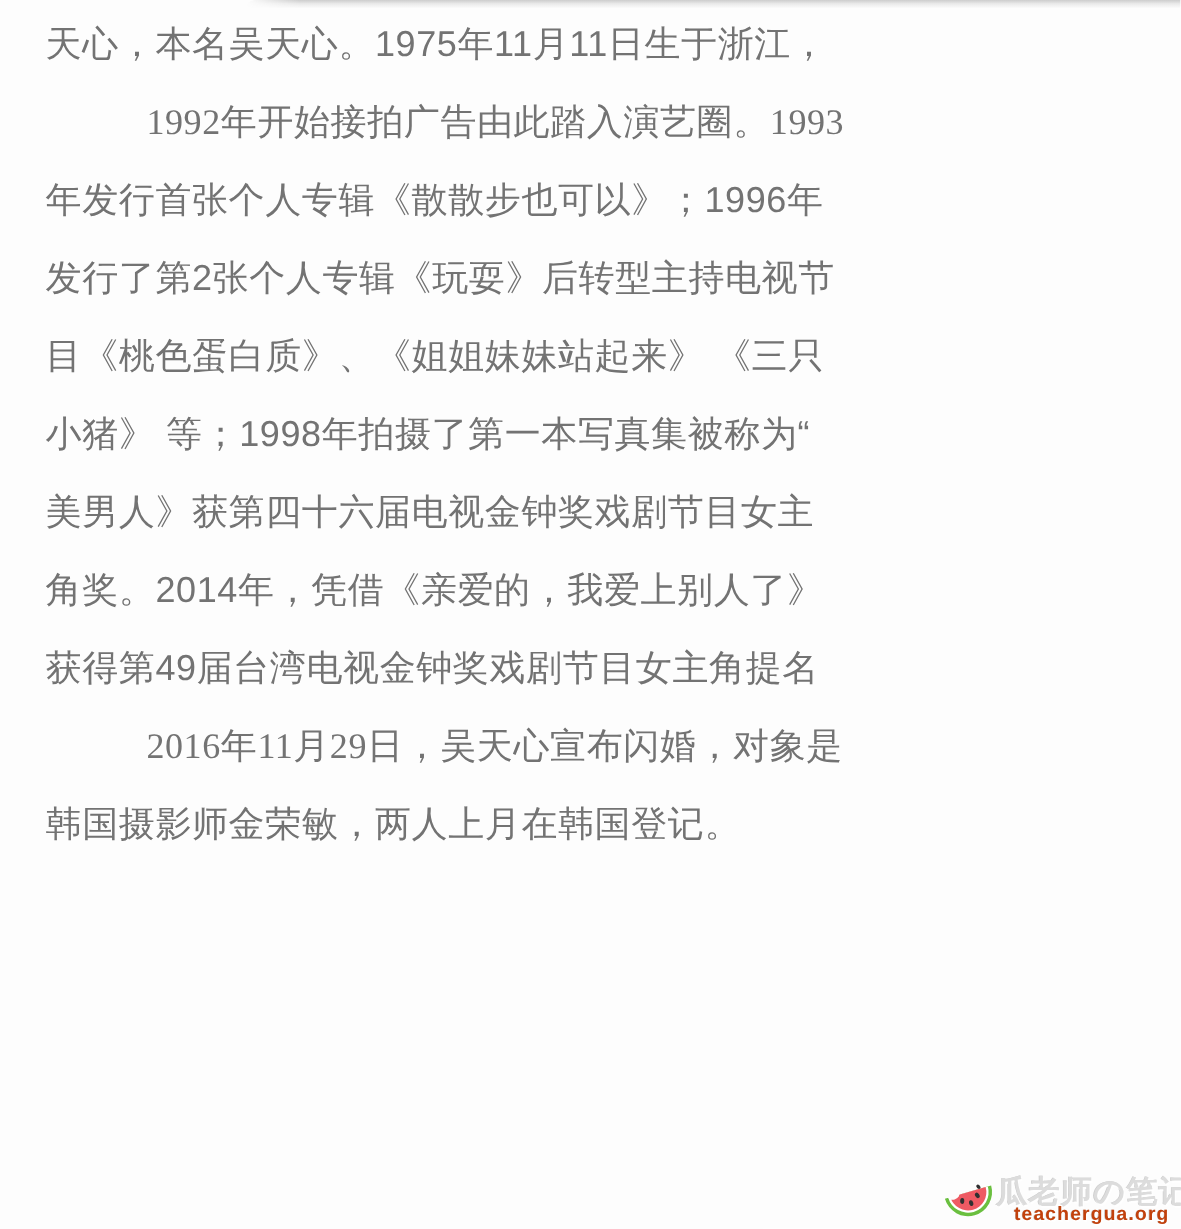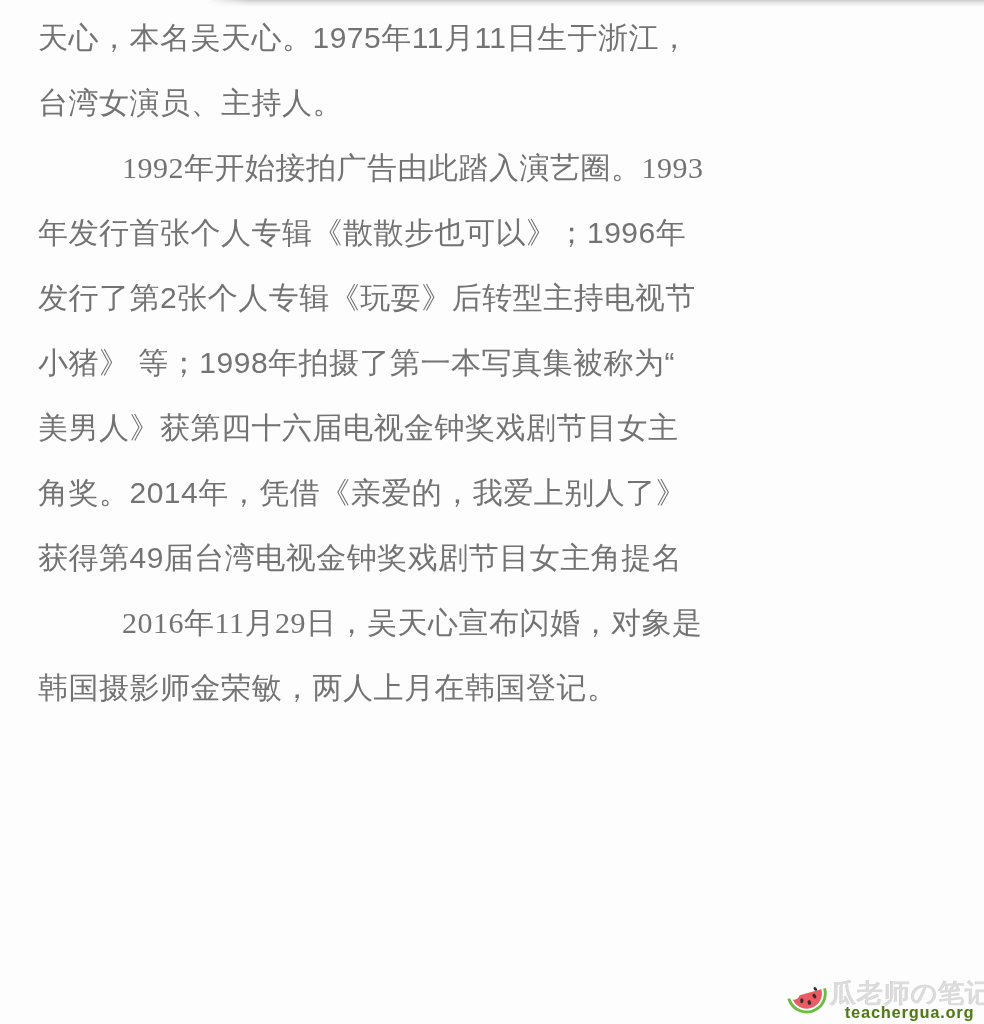--- a/index.html
+++ b/index.html
@@ -67,38 +67,38 @@
     text-shadow: 1px 1px 0 #ffffff, -0.5px -0.5px 0 #c9c9c9;
     white-space: nowrap;
   }
   .wm-url {
     position: absolute;
     left: 845px;
     top: 1004px;
     font-size: 16px;
     font-weight: 700;
     letter-spacing: 1px;
-    color: #4d7c0f;
+    color: #c2410c;
     text-shadow: 1px 1px 0 #ffffff, -0.5px -0.5px 0 #cccccc;
     white-space: nowrap;
   }
 </style>
 </head>
 <body>
 
 <div class="page">
 
   <div class="top-shadow"></div>
 
   <div class="article">
       <div class="line">天心，本名吴天心。1975年11月11日生于浙江，</div>
-      <div class="line">台湾女演员、主持人。</div>
       <div class="line indent">1992年开始接拍广告由此踏入演艺圈。1993</div>
       <div class="line">年发行首张个人专辑《散散步也可以》；1996年</div>
       <div class="line">发行了第2张个人专辑《玩耍》后转型主持电视节</div>
+      <div class="line">目《桃色蛋白质》、《姐姐妹妹站起来》 《三只</div>
       <div class="line">小猪》 等；1998年拍摄了第一本写真集被称为“</div>
       <div class="line">美男人》获第四十六届电视金钟奖戏剧节目女主</div>
       <div class="line">角奖。2014年，凭借《亲爱的，我爱上别人了》</div>
       <div class="line">获得第49届台湾电视金钟奖戏剧节目女主角提名</div>
       <div class="line indent">2016年11月29日，吴天心宣布闪婚，对象是</div>
       <div class="line">韩国摄影师金荣敏，两人上月在韩国登记。</div>
     </div>
 
   <svg class="wm-icon" viewBox="0 0 48 44" xmlns="http://www.w3.org/2000/svg">
     <g transform="rotate(-16 24 22)">

